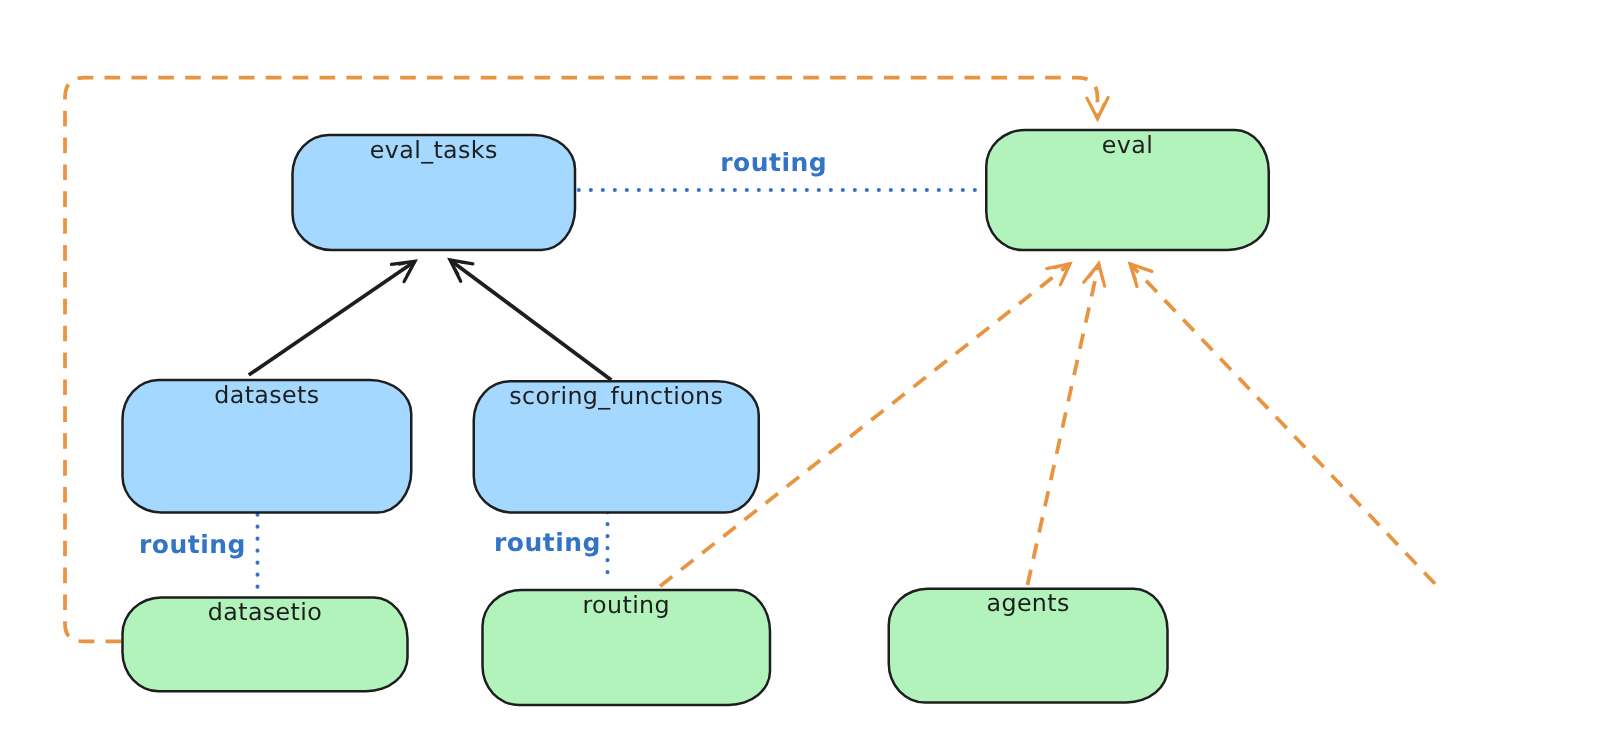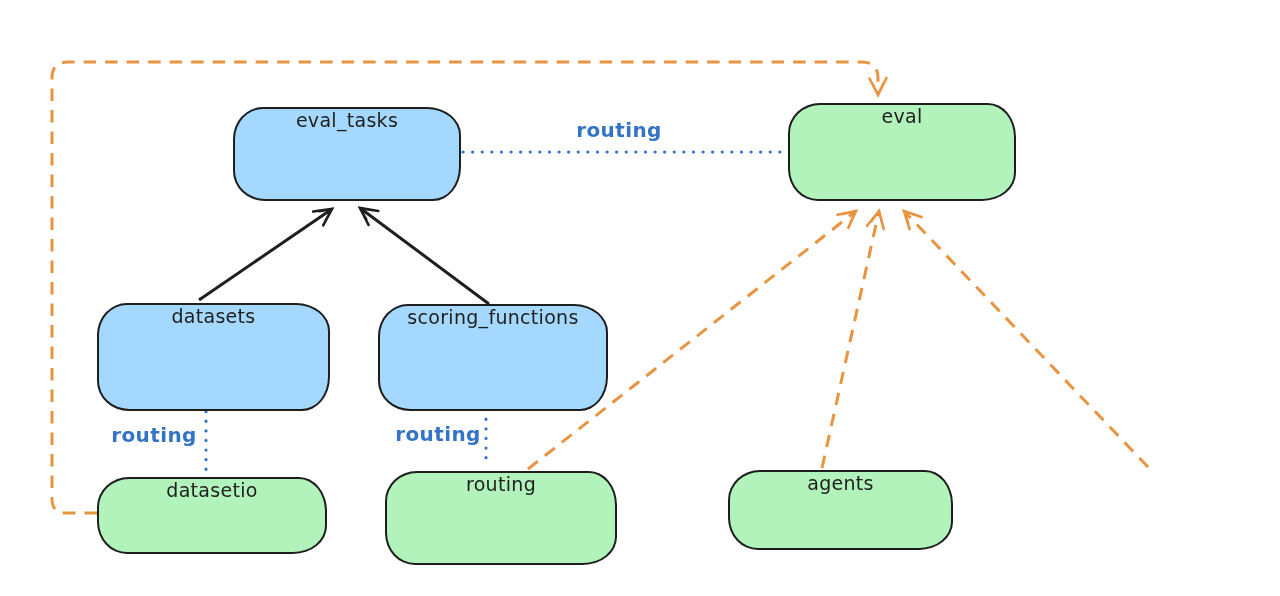--- a/index.html
+++ b/index.html
@@ -71,21 +71,21 @@
   </div>
 
   <div class="node green" style="left:97px;top:477px;width:230px;height:77px">
     <span>datasetio</span>
   </div>
 
   <div class="node green" style="left:385px;top:471px;width:232px;height:94px">
     <span>routing</span>
   </div>
 
-  <div class="node green" style="left:728px;top:470px;width:225px;height:80px">
+  <div class="node green" style="left:710px;top:470px;width:225px;height:93px">
     <span>agents</span>
   </div>
 
 
   <span class="edge-label" style="left:619px;top:130px">routing</span>
   <span class="edge-label" style="left:154px;top:435px">routing</span>
   <span class="edge-label" style="left:438px;top:434px">routing</span>
 
 </div>
 

